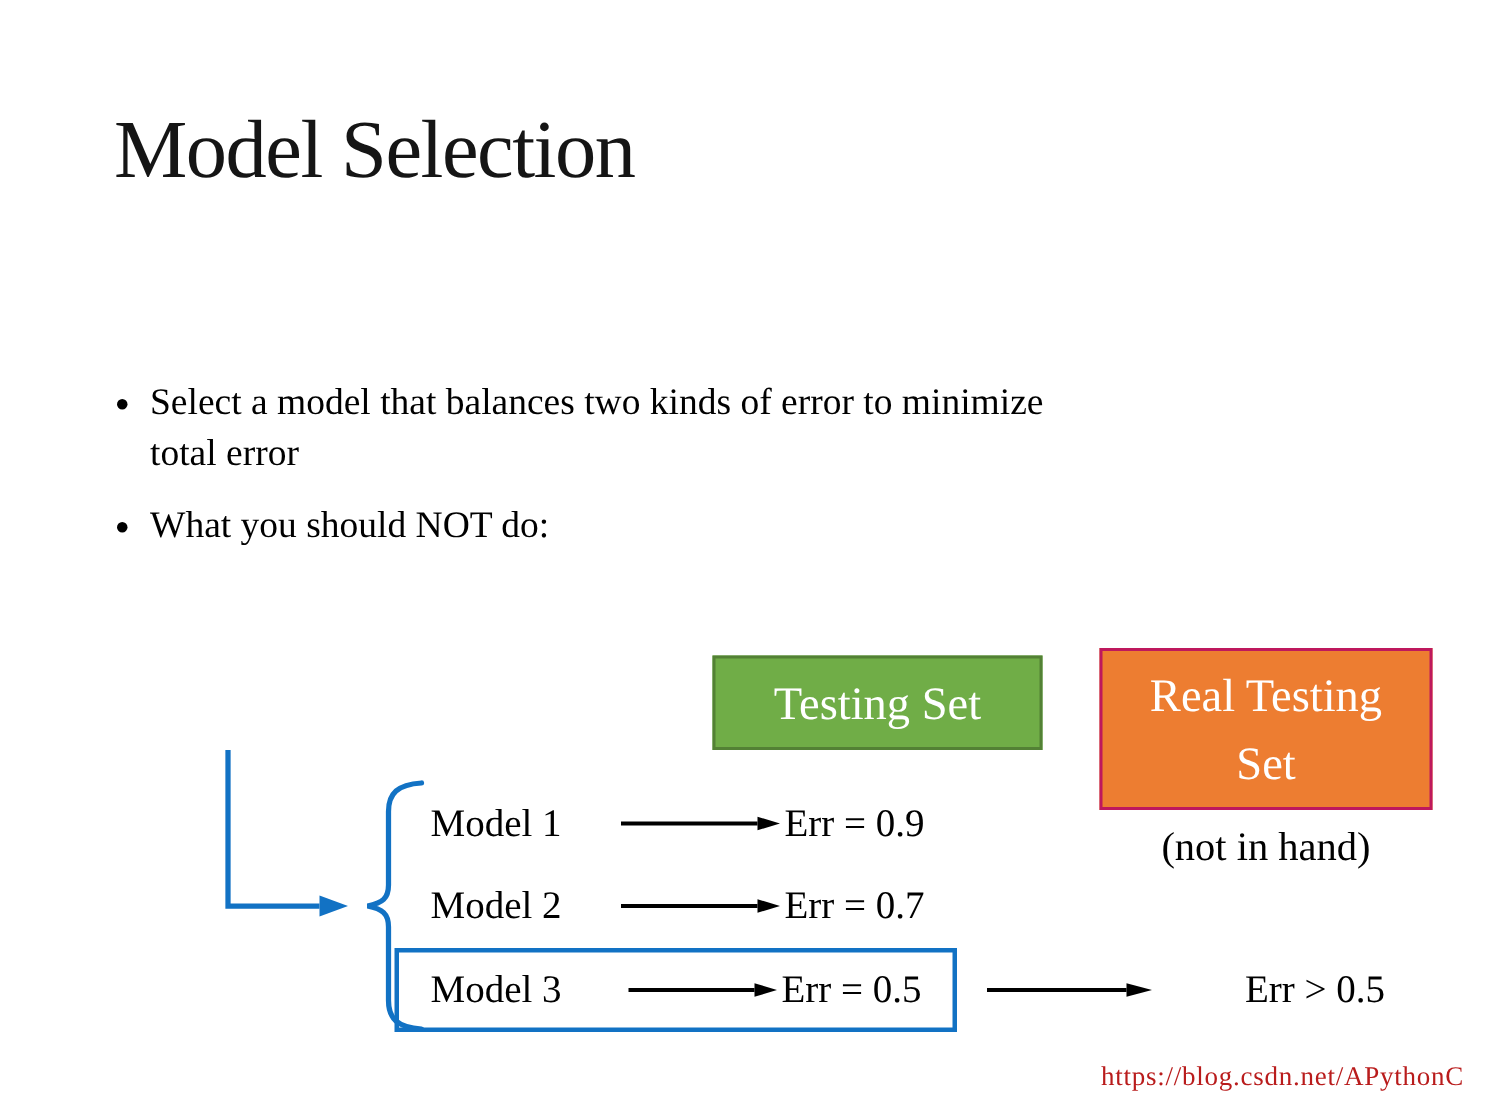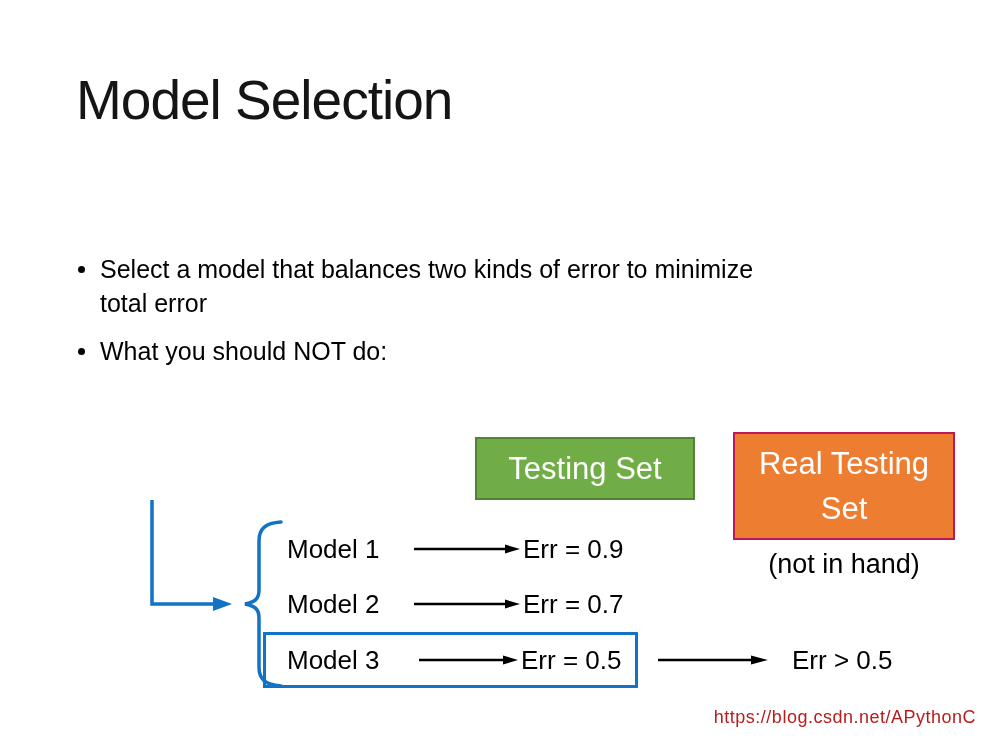--- a/index.html
+++ b/index.html
@@ -1,21 +1,21 @@
 <!DOCTYPE html>
 <html><head>
 <meta charset="utf-8">
 <style>
   html,body { margin:0; padding:0; background:#fff; }
   .slide {
     position:relative;
     width:990px; height:741px;
     background:#ffffff;
     overflow:hidden;
-    font-family:Liberation Sans, sans-serif;
+    font-family:Liberation Serif, serif;
   }
   .title {
     position:absolute; left:76px; top:68px;
     font-size:55px; letter-spacing:-1px;
     color:#151515; font-weight:400;
   }
   .bullet { position:absolute; left:78px; display:flex; gap:15px; }
   .bullet .dot {
     flex:none; width:7px; height:7px; border-radius:50%;
     background:#000; margin-top:14px;
@@ -53,21 +53,21 @@
 
   .model-label, .err-label {
     position:absolute; font-size:26px; line-height:30px; color:#000;
   }
   .m-row1 { top:534px; }
   .m-row2 { top:589px; }
   .m-row3 { top:645px; }
   .model-label { left:287px;text-align:center; }
   .err-r12 { left:523px; }
   .err-r3  { left:521px; }
-  .err-final { position:absolute; left:792px; top:645px; font-size:26px; color:#000; }
+  .err-final { position:absolute; left:830px; top:645px; font-size:26px; color:#000; }
 
   .highlight-rect {
     position:absolute; left:263px; top:632px; width:375px; height:56px;
     box-sizing:border-box; border:3px solid #1272C4;
   }
 
   .overlay {
     position:absolute; left:0; top:0; width:990px; height:741px;
     pointer-events:none;
   }

